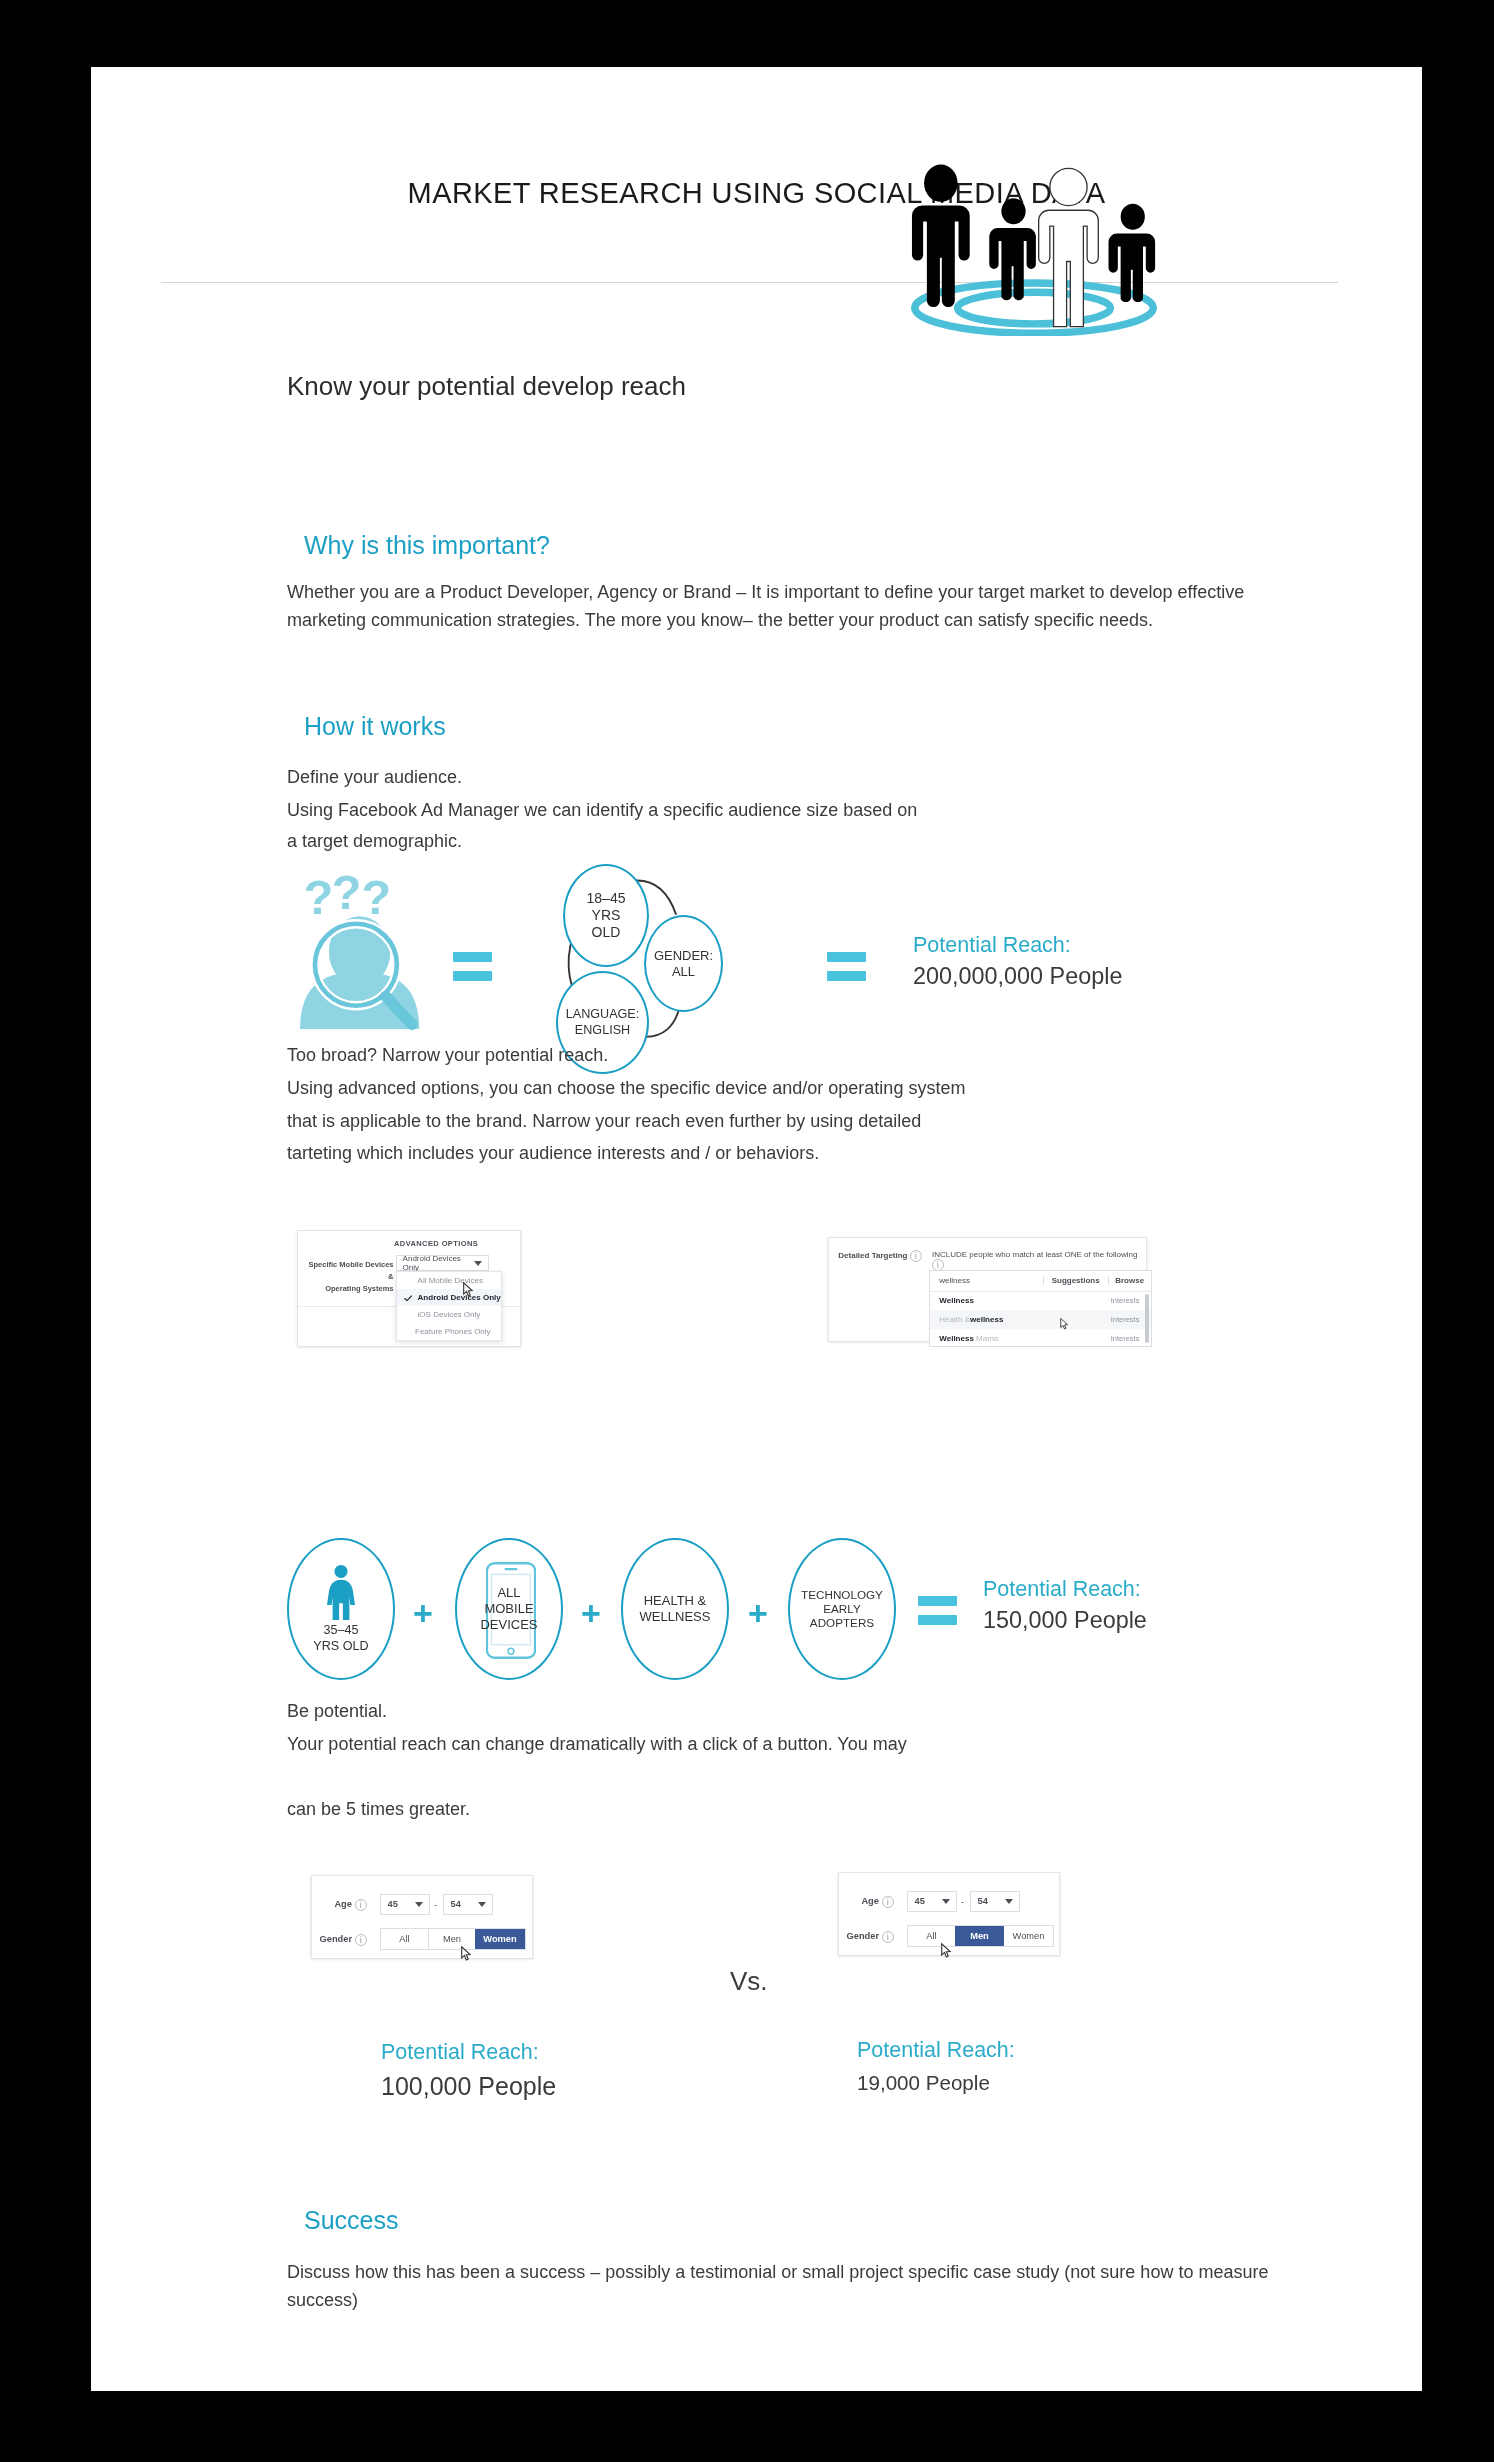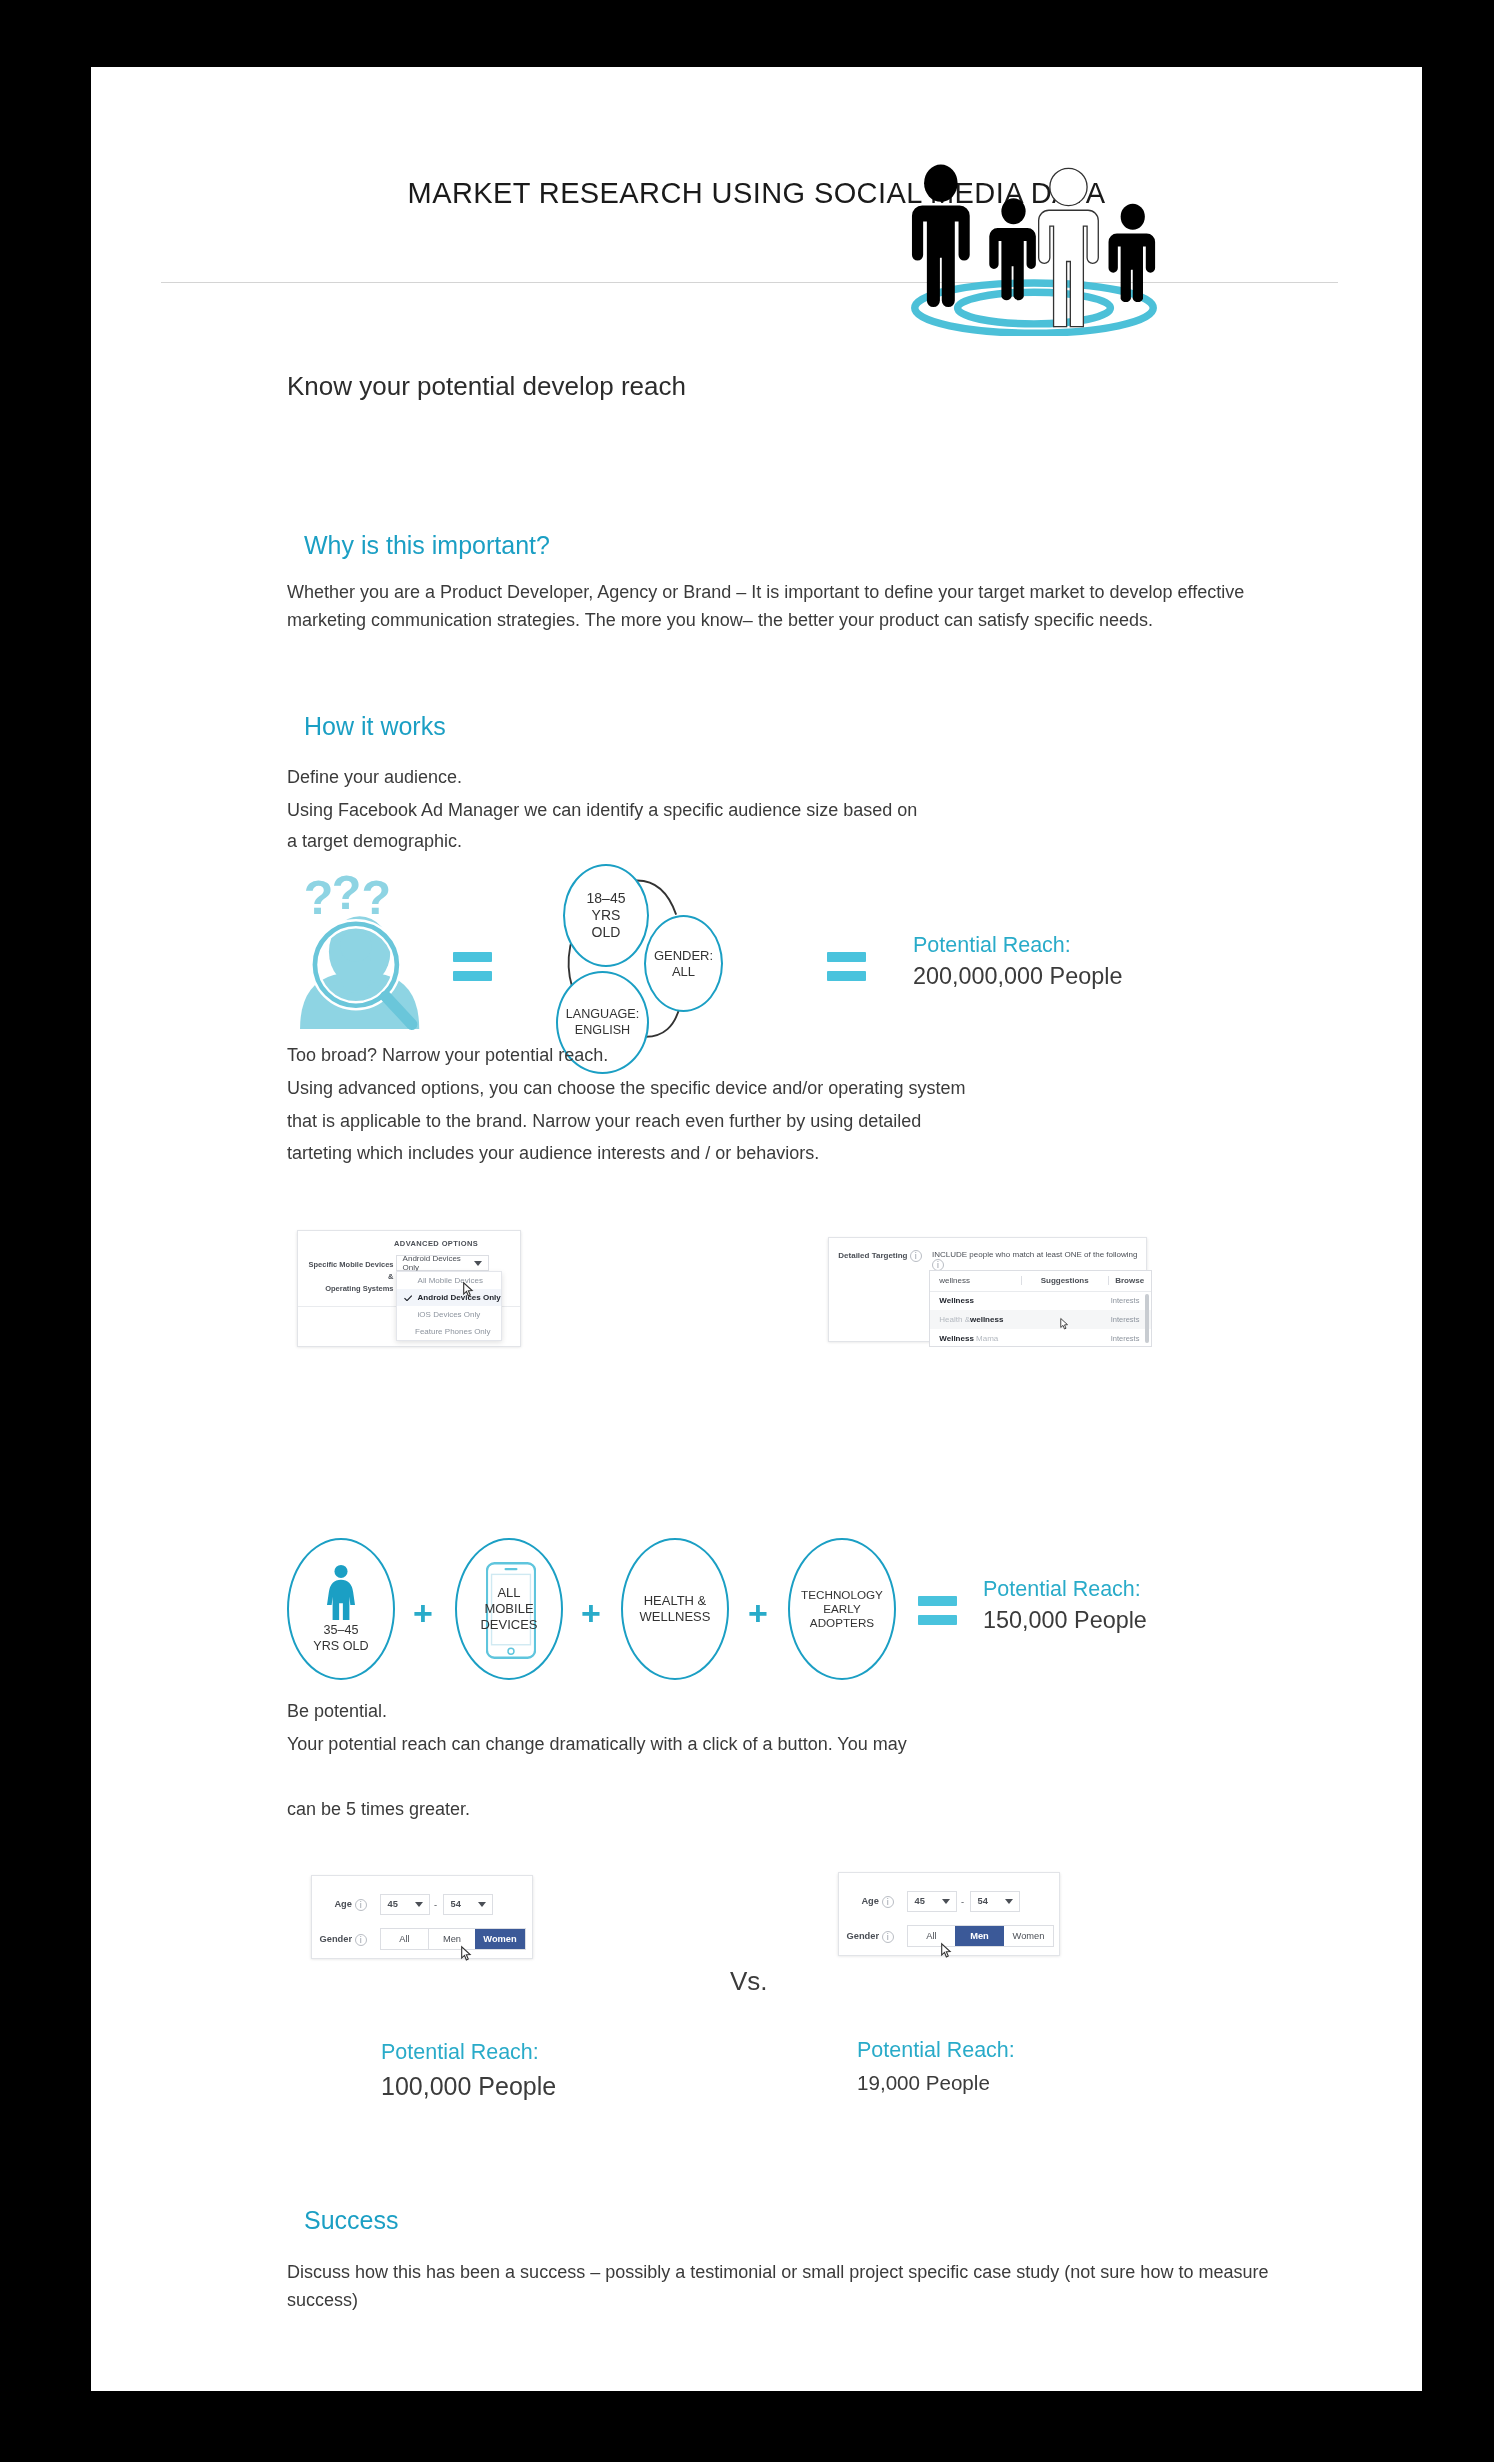--- a/index.html
+++ b/index.html
@@ -281,21 +281,21 @@
       <i class="info-i">i</i>
     </div>
     <div style="position:absolute;left:103px;top:12px;font-size:8px;color:#4b4f56;">
       <span>INCLUDE people who match at least ONE of the following</span>
       <i class="info-i">i</i>
     </div>
 
     <div style="position:absolute;left:100px;top:32px;right:-5.6px;bottom:-5.6px;border:0.9px solid #dcdee3;background:#fff;">
       <div style="position:relative;height:20.6px;border-bottom:0.9px solid #e9ebee;display:flex;align-items:center;">
         <span style="margin-left:9.3px;font-size:8px;color:#4b4f56;">wellness</span>
-        <span style="margin-left:auto;font-size:8px;font-weight:bold;color:#4b4f56;border-left:0.9px solid #dcdee3;padding:0 19px;">Suggestions</span>
+        <span style="margin-left:auto;font-size:8px;font-weight:bold;color:#4b4f56;border-left:0.9px solid #dcdee3;padding:0 8px;">Suggestions</span>
         <span style="font-size:8px;font-weight:bold;color:#4b4f56;border-left:0.9px solid #dcdee3;padding:0 6.5px;">Browse</span>
       </div>
 
       <div style="height:18.7px;display:flex;align-items:center;">
         <span style="margin-left:9.3px;font-size:8px;"><b style="color:#1d2129;">Wellness</b></span>
         <span style="margin-left:auto;margin-right:11.2px;font-size:7.5px;color:#8d949e;">Interests</span>
       </div>
       <div style="height:18.7px;display:flex;align-items:center;background:#f5f6f7;position:relative;">
         <span style="margin-left:9.3px;font-size:8px;color:#b4b9c0;">Health &amp; </span>
           <b style="font-size:8px;color:#1d2129;">wellness</b>

